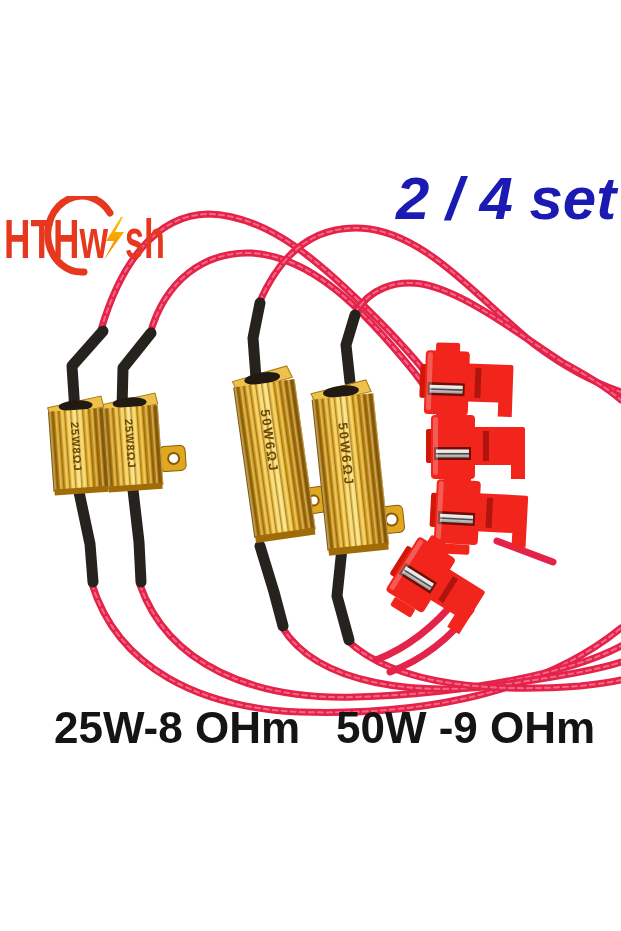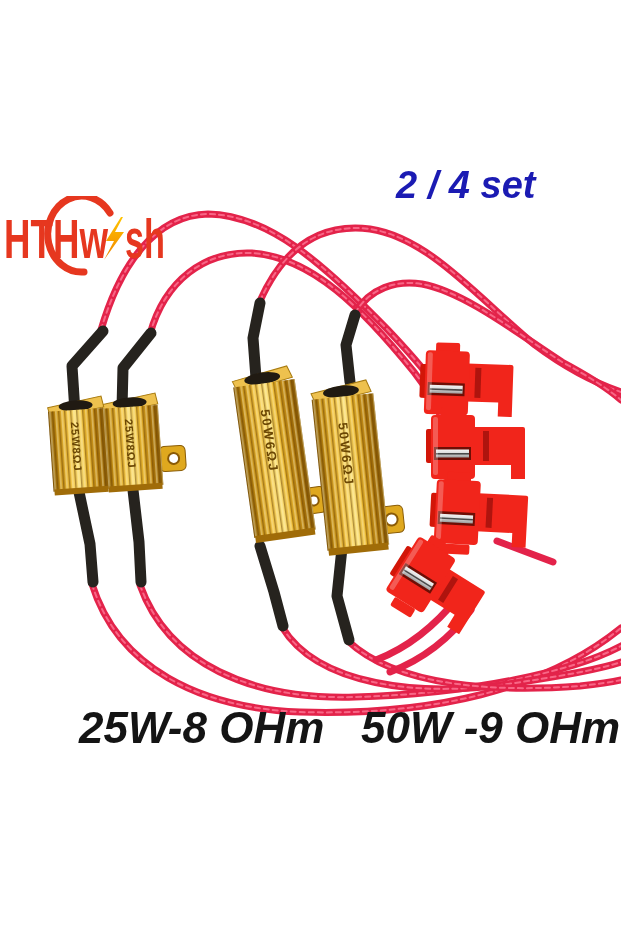--- a/index.html
+++ b/index.html
@@ -32,23 +32,23 @@
   .cp-blade{fill:url(#silverG);}
   .cp-slit{fill:#4a4a4a;}
   .cp-hl{fill:rgba(255,255,255,.25);}
   
   #logo{position:absolute;left:2px;top:196px;}
   .logo-text{fill:var(--logo_red,#e6371f);font-family:"Liberation Sans",sans-serif;
              font-weight:bold;font-size:55px;}
   .swoosh{fill:none;stroke:var(--logo_red,#e6371f);stroke-width:7;stroke-linecap:round;}
   
   .badge{position:absolute;left:396px;top:164px;width:222px;white-space:nowrap;
-         font-weight:bold;font-style:italic;font-size:38px;color:var(--badge_blue,#1b1bb3);}
-  .caption{position:absolute;top:703px;white-space:nowrap;font-weight:bold;font-style:italic;
-           font-size:44px;color:var(--caption_black,#141414);margin-left:25px;}
+         font-weight:bold;font-style:italic;font-size:60px;color:var(--badge_blue,#1b1bb3);}
+  .caption{position:absolute;top:703px;white-space:nowrap;font-weight:bold;
+           font-size:44px;color:var(--caption_black,#141414);}
   .caption.left{left:54px;}
   .caption.right{left:336px;}
 </style>
 </head>
 <body>
 
 <div id="stage">
 
   <svg id="scene" width="621" height="931" viewBox="0 0 621 931">
     <defs>

